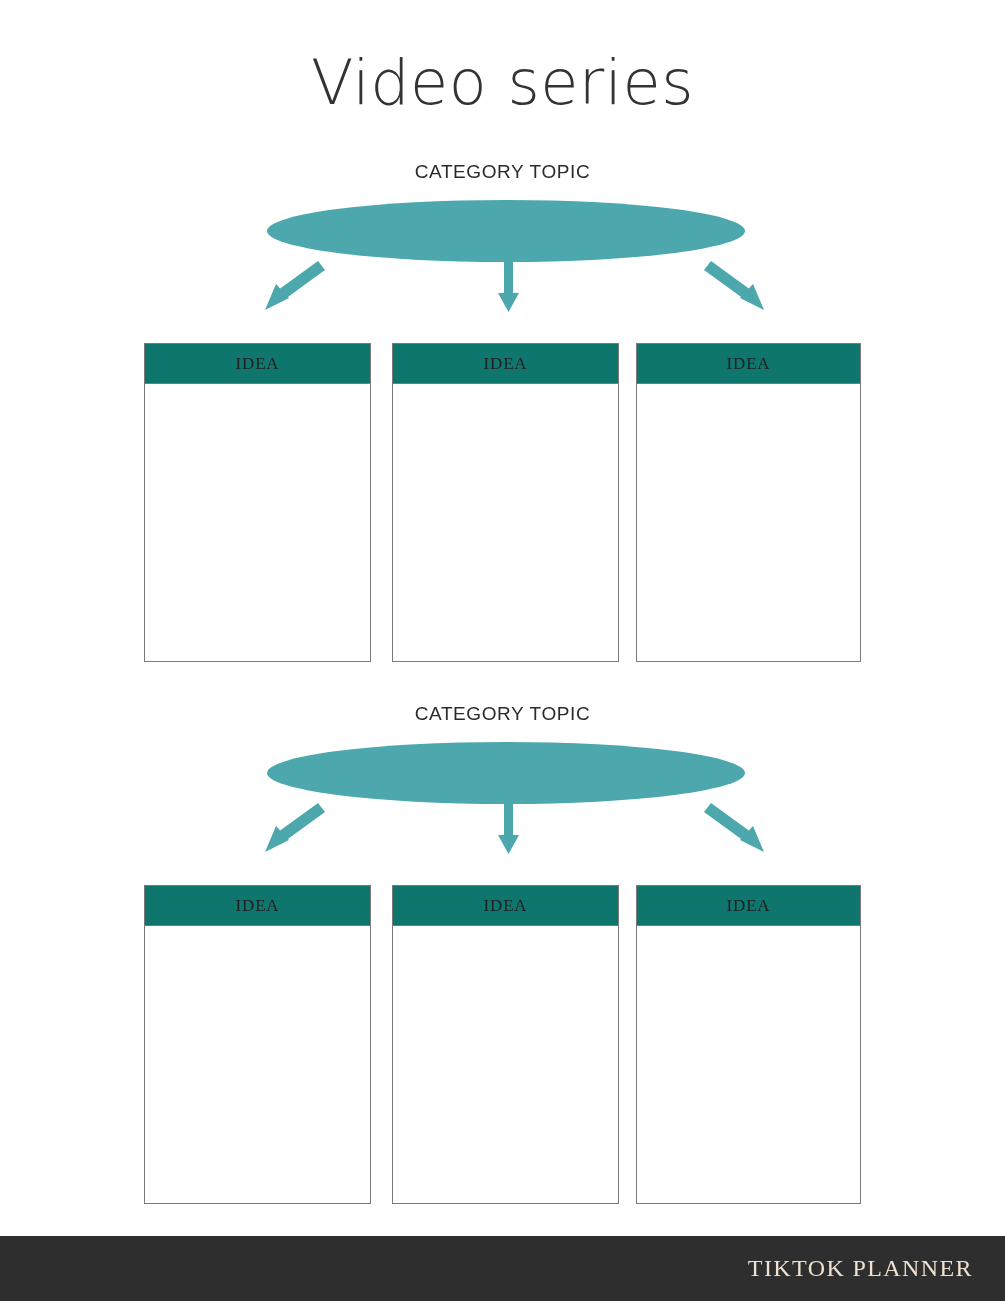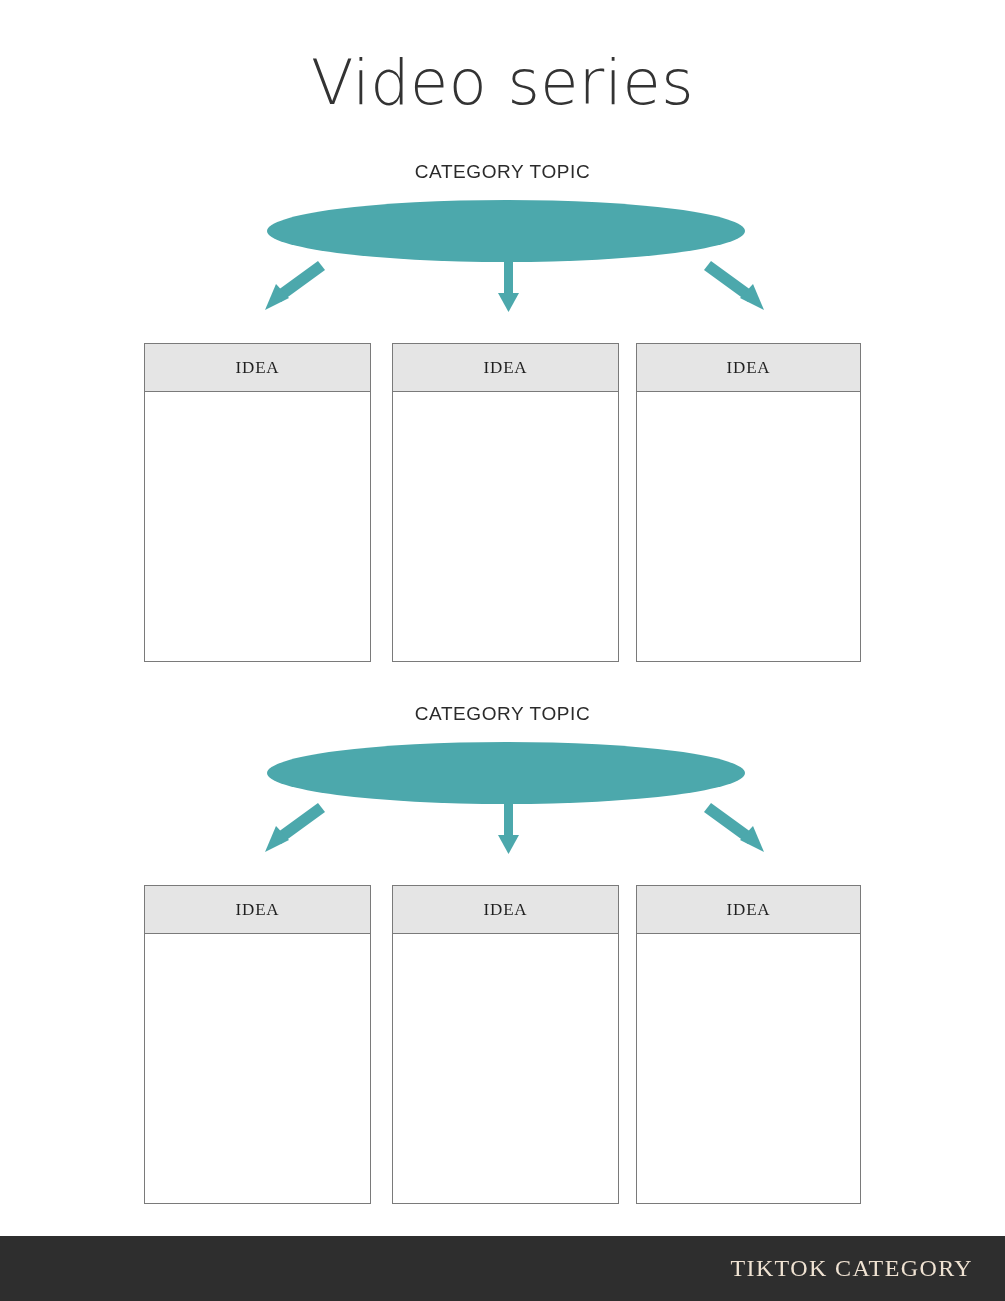--- a/index.html
+++ b/index.html
@@ -98,22 +98,22 @@
     height: 319px;
     border: 1px solid #7a7a7a;
     background: #ffffff;
     box-sizing: border-box;
   }
   .idea-card.c1 { left: 0px; }
   .idea-card.c2 { left: 248px; }
   .idea-card.c3 { left: 492px; width: 225px; }
 
   .idea-header {
-    height: 48px;
-    background: #e5e5e5;
+    height: 40px;
+    background: #0f766e;
     border-bottom: 1px solid #7a7a7a;
     display: flex;
     align-items: center;
     justify-content: center;
     box-sizing: border-box;
   }
   .idea-header-label {
     font-family: "Liberation Serif", serif;
     font-size: 17px;
     letter-spacing: 0.8px;
@@ -250,16 +250,16 @@
         <div class="idea-header">
           <span class="idea-header-label">IDEA</span>
         </div>
         <div class="idea-body"></div>
       </div>
 
     </div>
   </div>
 
   <div class="footer">
-    <span class="footer-brand">TIKTOK CATEGORY</span>
+    <span class="footer-brand">TIKTOK PLANNER</span>
   </div>
 
 </div>
 
 </body></html>

